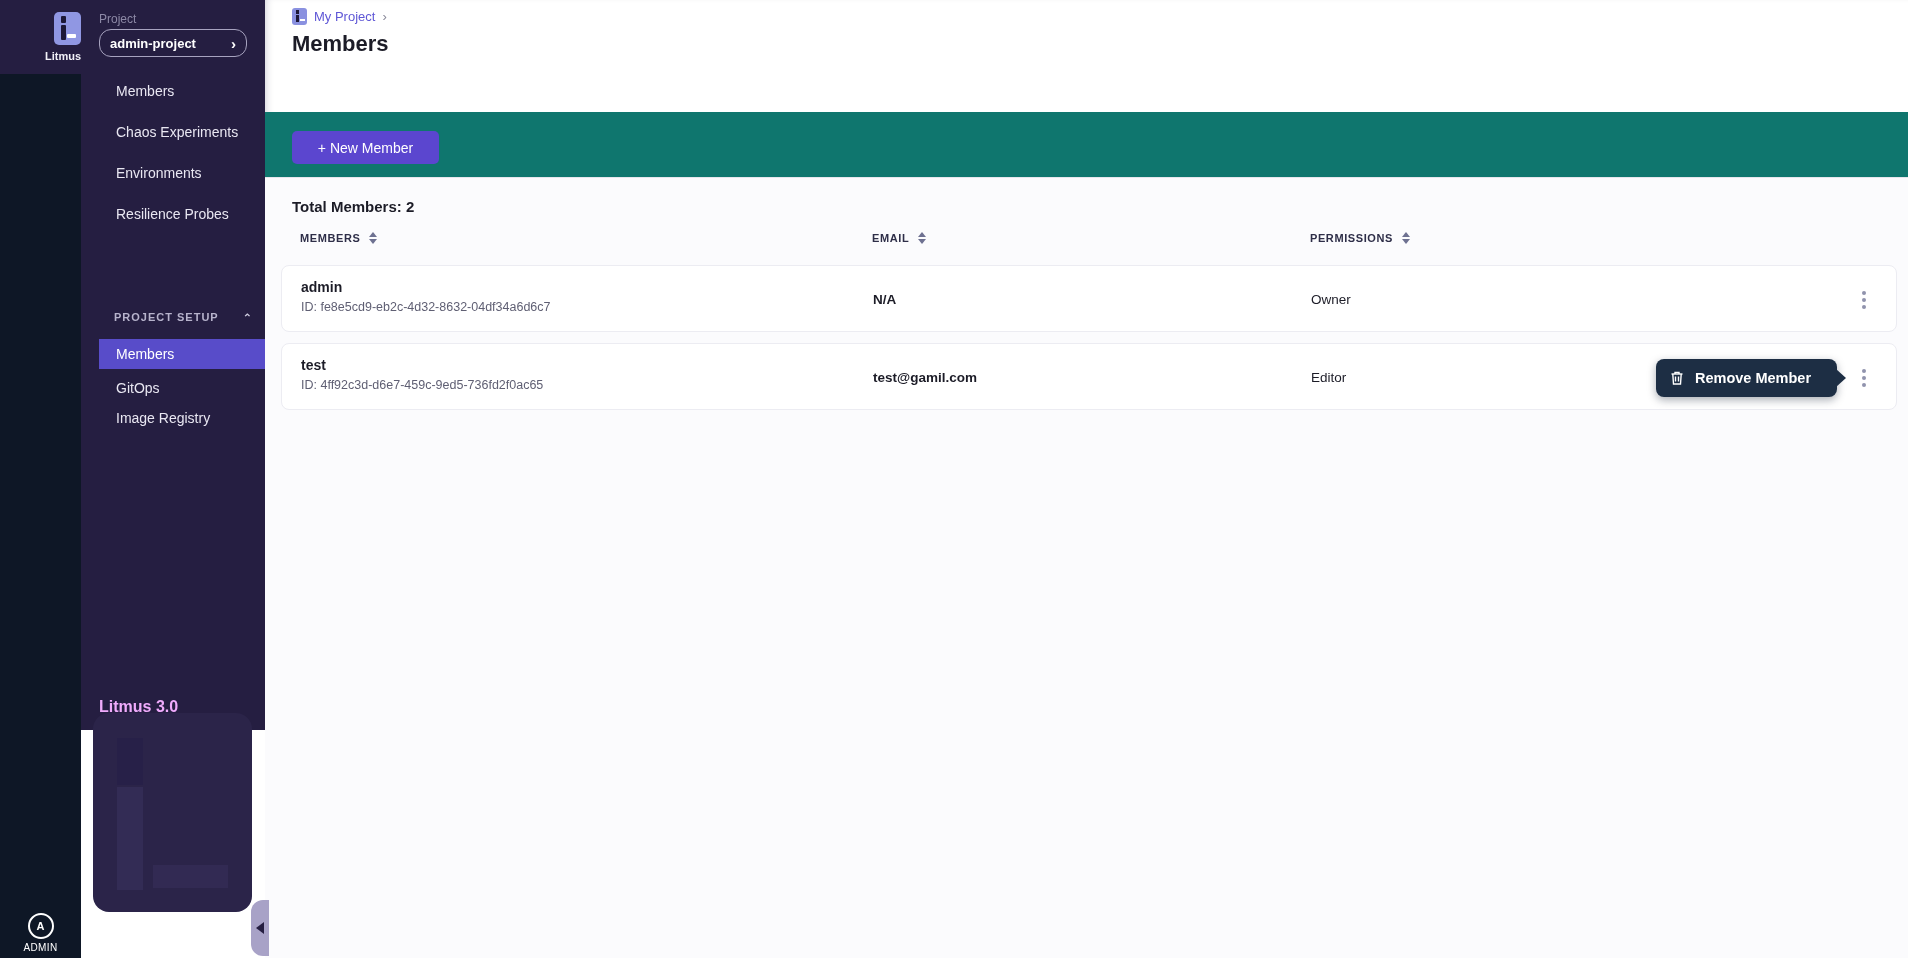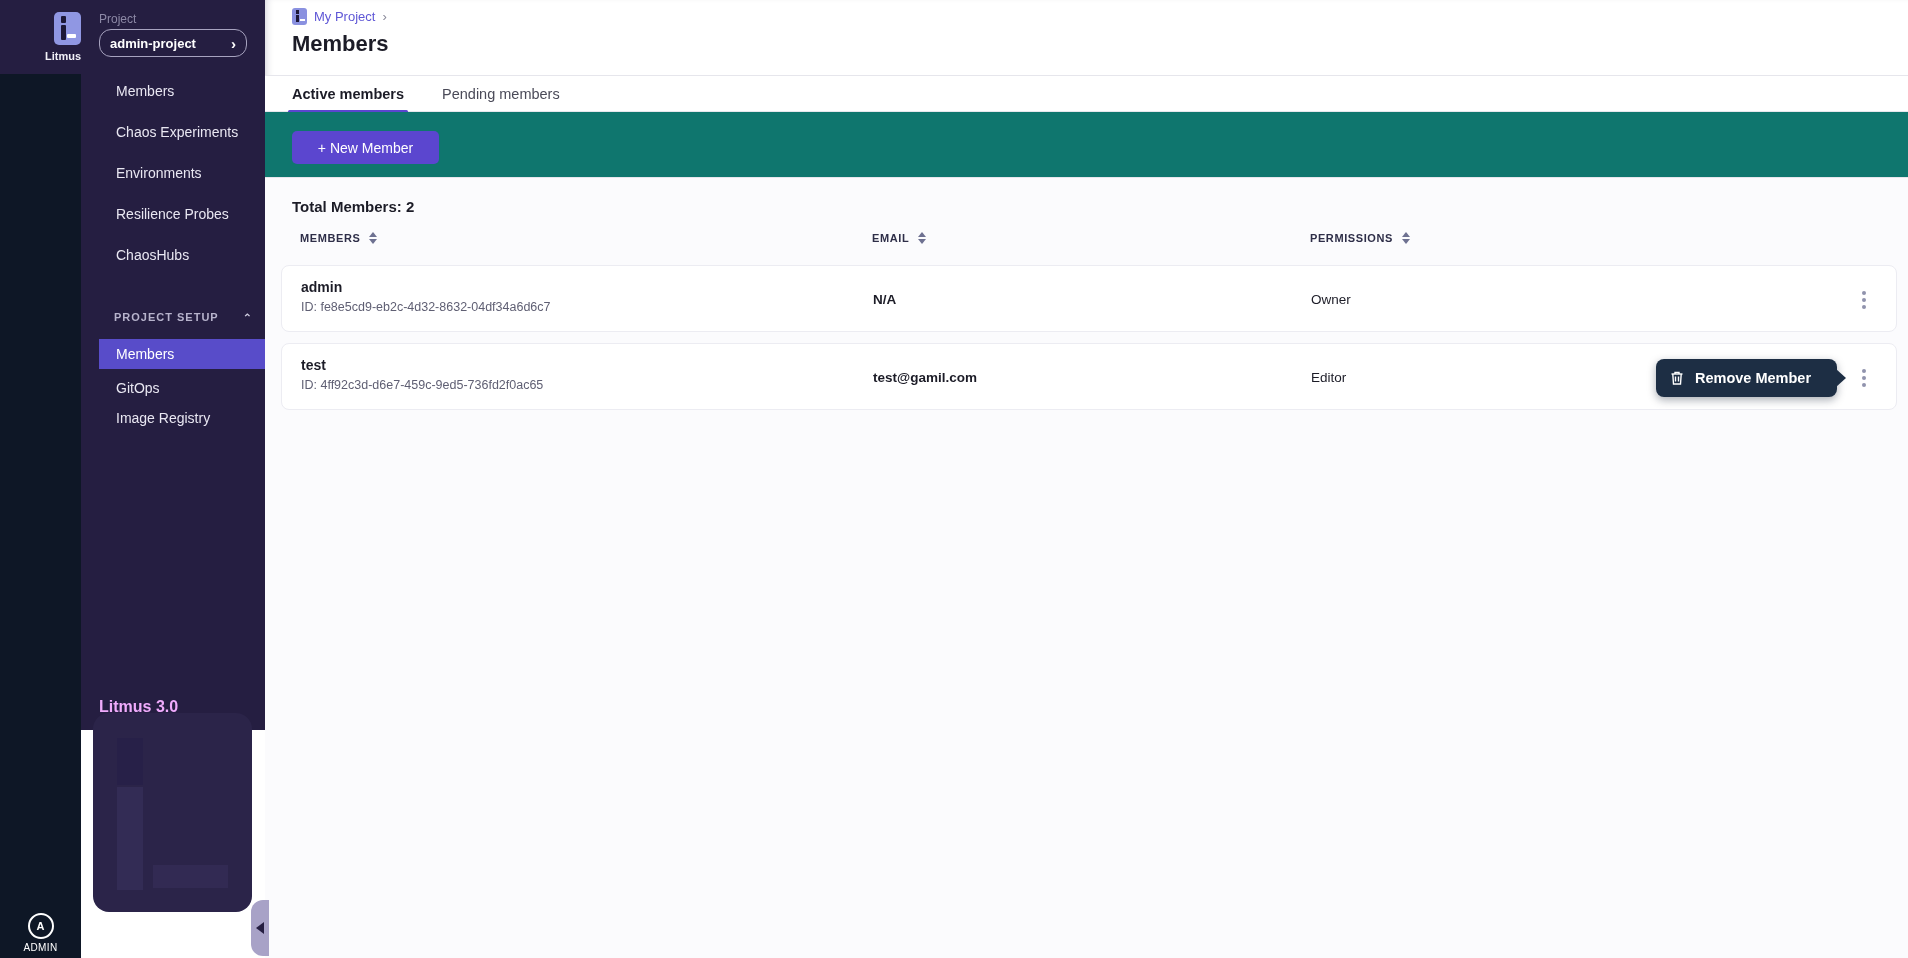--- a/index.html
+++ b/index.html
@@ -122,23 +122,20 @@
     </div>
   <div class="nav-item" style="top:112px">
       <span>Chaos Experiments</span>
     </div>
   <div class="nav-item" style="top:194px">
       <span>Resilience Probes</span>
     </div>
   <div class="nav-item" style="top:153px">
       <span>Environments</span>
     </div>
-  <div class="nav-item" style="top:235px">
-      <span>ChaosHubs</span>
-    </div>
 
   <div class="section-head" style="top:306px">
     <span>PROJECT SETUP</span>
     <span class="chev-up">⌃</span>
   </div>
 
   <div class="setup-item active" style="top:339px">
       <span>Members</span>
     </div>
   <div class="setup-item" style="top:373px">
@@ -166,28 +163,20 @@
       <div class="dot"></div>
         <div class="vbar"></div>
         <div class="hbar"></div>
     </div>
     <span class="crumb-link">My Project</span>
     <span class="crumb-chev">›</span>
   </div>
 
   <h1 class="page-title">Members</h1>
 
-  <div class="tabbar">
-    <div class="tab active">
-        <span>Active members</span>
-      </div>
-    <div class="tab">
-        <span>Pending members</span>
-      </div>
-  </div>
 
   <div class="toolbar">
     <button class="btn-primary">+ New Member</button>
   </div>
 
   <div class="table-zone">
     <div class="total-label">Total Members: 2</div>
 
     <div class="col-head ch-members">
       <span class="txt">MEMBERS</span>

